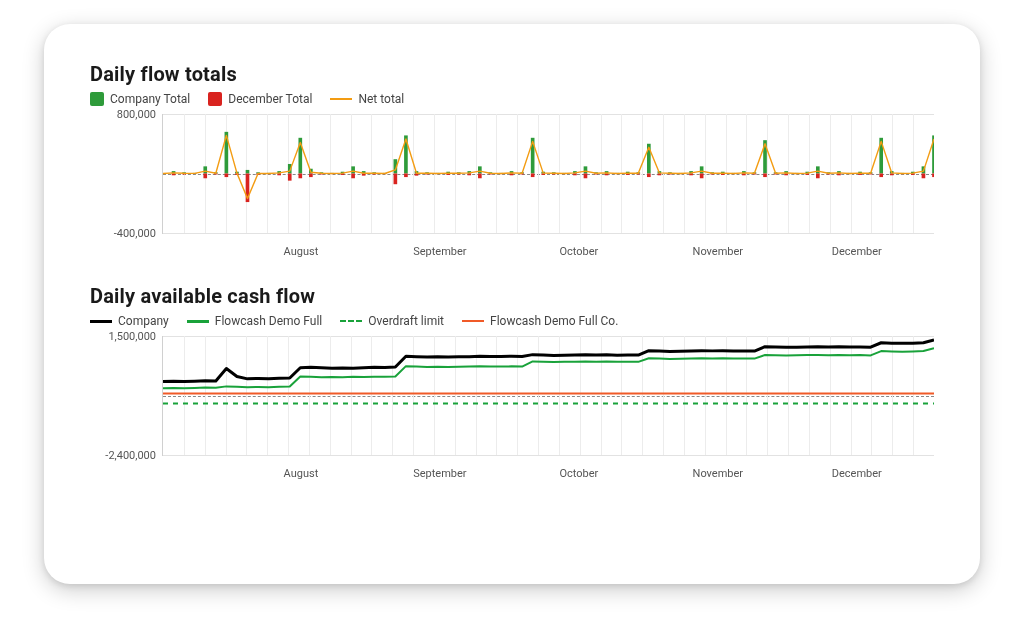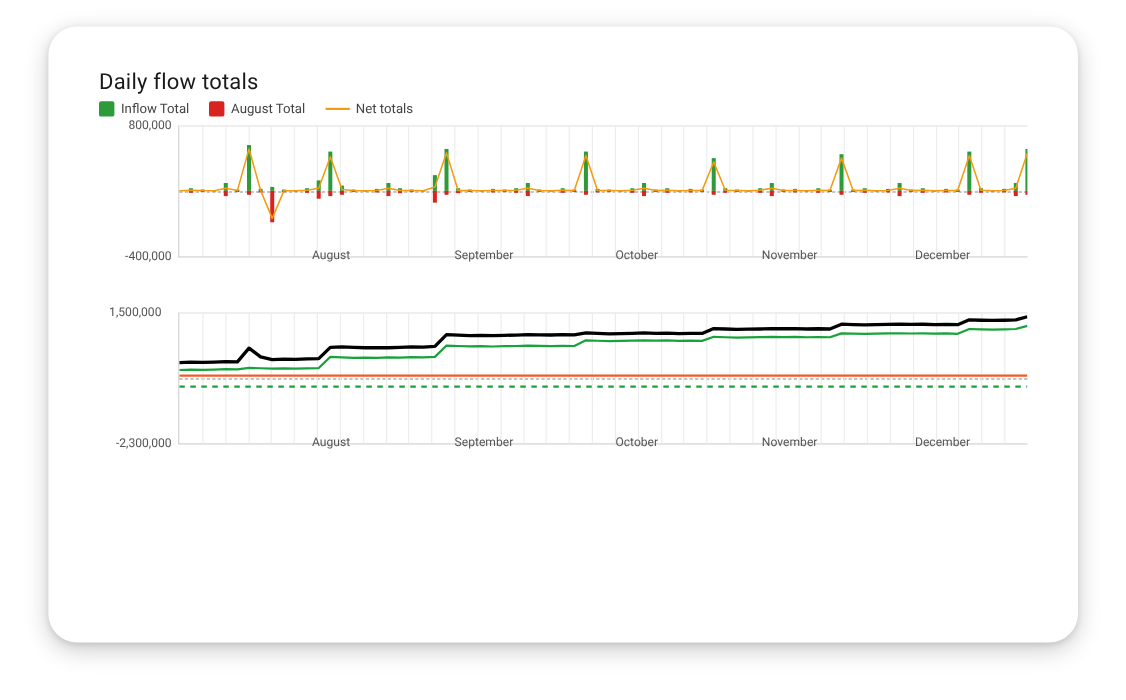--- a/index.html
+++ b/index.html
@@ -1,50 +1,50 @@
 <!DOCTYPE html>
 <html><head>
 <meta charset="utf-8">
 <style>
   html,body{margin:0;padding:0;background:#fff;font-family:-apple-system,BlinkMacSystemFont,"Segoe UI",Roboto,Arial,sans-serif;color:#1a1a1a}
   .stage{width:1024px;height:636px;position:relative;box-sizing:border-box;padding:24px 44px 52px 44px}
   .card{width:100%;height:100%;background:#fff;border-radius:26px;box-shadow:0 6px 22px rgba(0,0,0,.20),0 2px 6px rgba(0,0,0,.10);box-sizing:border-box;padding:38px 46px 28px 46px;position:relative}
-  .title{font-weight:400;font-size:20px;letter-spacing:.2px;margin:0 0 6px 0}
+  .title{font-weight:700;font-size:20px;letter-spacing:.2px;margin:0 0 6px 0}
   .legend{display:flex;gap:18px;align-items:center;font-size:12px;color:#444;margin-bottom:8px;flex-wrap:wrap}
   .lg{display:flex;align-items:center;gap:6px}
   .sw{width:14px;height:14px;border-radius:2px}
   .ln{width:22px;height:0;border-top:2px solid;display:inline-block}
   .ln.thick{border-top-width:3px}
   .ln.dash{border-top-style:dashed}
   .chart{position:relative;width:100%}
   .plot{position:absolute;left:72px;right:0;top:0;bottom:24px;border:1px solid #d0d0d0;border-top:none;border-right:none}
   .ylab{position:absolute;left:0;width:66px;text-align:right;font-size:11px;color:#555;transform:translateY(-50%)}
   .xaxis{position:absolute;left:72px;right:0;bottom:0;height:22px}
-  .xl{position:absolute;bottom:20px;font-size:11px;color:#555;transform:translateX(-50%)}
+  .xl{position:absolute;bottom:0;font-size:11px;color:#555;transform:translateX(-50%)}
   svg{position:absolute;left:0;top:0}
   .sep{height:26px}
 </style>
 </head>
 <body>
 <div class="stage">
   <div class="card">
 
     <h3 class="title">Daily flow totals</h3>
     <div class="legend">
       <div class="lg">
         <span class="sw" style="background:#2e9b3a"></span>
-        <span>Inflow Total</span>
+        <span>Company Total</span>
       </div>
       <div class="lg">
         <span class="sw" style="background:#d9231f"></span>
-        <span>August Total</span>
+        <span>December Total</span>
       </div>
       <div class="lg">
         <span class="ln" style="border-color:#f39c12"></span>
-        <span>Net totals</span>
+        <span>Net total</span>
       </div>
     </div>
 
     <div class="chart" id="chart1" style="height:144px">
       <div class="plot" id="plot1">
           <div style="position: absolute; left: 0px; right: 0px; top: 119px; border-top: 1px solid rgb(226, 226, 226);"></div>
           <div style="position: absolute; left: 0px; right: 0px; top: 59.5px; border-top: 1px dashed rgb(136, 136, 136);"></div>
           <div style="position: absolute; left: 0px; right: 0px; top: 0px; border-top: 1px solid rgb(226, 226, 226);"></div>
           <div style="position: absolute; top: 0px; bottom: 0px; left: 2.7027%; border-left: 1px solid rgb(236, 236, 236);"></div>
           <div style="position: absolute; top: 0px; bottom: 0px; left: 5.40541%; border-left: 1px solid rgb(236, 236, 236);"></div>
@@ -238,20 +238,39 @@
           <div class="xl" style="left: 54%;">October</div>
           <div class="xl" style="left: 72%;">November</div>
           <div class="xl" style="left: 90%;">December</div>
         </div>
     <div class="ylab" style="top: 119px;">-400,000</div>
         <div class="ylab" style="top: 0px;">800,000</div>
       </div>
 
     <div class="sep"></div>
 
+    <h3 class="title">Daily available cash flow</h3>
+    <div class="legend">
+      <div class="lg">
+        <span class="ln thick" style="border-color:#000"></span>
+        <span>Company</span>
+      </div>
+      <div class="lg">
+        <span class="ln thick" style="border-color:#19a23a"></span>
+        <span>Flowcash Demo Full</span>
+      </div>
+      <div class="lg">
+        <span class="ln dash" style="border-color:#19a23a"></span>
+        <span>Overdraft limit</span>
+      </div>
+      <div class="lg">
+        <span class="ln" style="border-color:#f05a28"></span>
+        <span>Flowcash Demo Full Co.</span>
+      </div>
+    </div>
 
     <div class="chart" id="chart2" style="height:144px">
       <div class="plot" id="plot2">
           <div style="position: absolute; left: 0px; right: 0px; top: 119px; border-top: 1px solid rgb(226, 226, 226);"></div>
           <div style="position: absolute; left: 0px; right: 0px; top: 59.5px; border-top: 1px dashed rgb(136, 136, 136);"></div>
           <div style="position: absolute; left: 0px; right: 0px; top: 0px; border-top: 1px solid rgb(226, 226, 226);"></div>
           <div style="position: absolute; top: 0px; bottom: 0px; left: 2.7027%; border-left: 1px solid rgb(236, 236, 236);"></div>
           <div style="position: absolute; top: 0px; bottom: 0px; left: 5.40541%; border-left: 1px solid rgb(236, 236, 236);"></div>
           <div style="position: absolute; top: 0px; bottom: 0px; left: 8.10811%; border-left: 1px solid rgb(236, 236, 236);"></div>
           <div style="position: absolute; top: 0px; bottom: 0px; left: 10.8108%; border-left: 1px solid rgb(236, 236, 236);"></div>
@@ -294,18 +313,18 @@
             <path d="M 0 57.51666666666666 L 10.561643835616438 57.51666666666666 L 21.123287671232877 57.51666666666666 L 31.684931506849313 57.51666666666666 L 42.24657534246575 57.51666666666666 L 52.80821917808219 57.51666666666666 L 63.36986301369863 57.51666666666666 L 73.93150684931507 57.51666666666666 L 84.4931506849315 57.51666666666666 L 95.05479452054794 57.51666666666666 L 105.61643835616438 57.51666666666666 L 116.17808219178082 57.51666666666666 L 126.73972602739725 57.51666666666666 L 137.3013698630137 57.51666666666666 L 147.86301369863014 57.51666666666666 L 158.42465753424656 57.51666666666666 L 168.986301369863 57.51666666666666 L 179.54794520547944 57.51666666666666 L 190.1095890410959 57.51666666666666 L 200.6712328767123 57.51666666666666 L 211.23287671232876 57.51666666666666 L 221.79452054794518 57.51666666666666 L 232.35616438356163 57.51666666666666 L 242.91780821917806 57.51666666666666 L 253.4794520547945 57.51666666666666 L 264.04109589041093 57.51666666666666 L 274.6027397260274 57.51666666666666 L 285.16438356164383 57.51666666666666 L 295.7260273972603 57.51666666666666 L 306.2876712328767 57.51666666666666 L 316.8493150684931 57.51666666666666 L 327.4109589041096 57.51666666666666 L 337.972602739726 57.51666666666666 L 348.5342465753424 57.51666666666666 L 359.0958904109589 57.51666666666666 L 369.6575342465753 57.51666666666666 L 380.2191780821918 57.51666666666666 L 390.7808219178082 57.51666666666666 L 401.3424657534246 57.51666666666666 L 411.9041095890411 57.51666666666666 L 422.4657534246575 57.51666666666666 L 433.027397260274 57.51666666666666 L 443.58904109589037 57.51666666666666 L 454.1506849315069 57.51666666666666 L 464.71232876712327 57.51666666666666 L 475.2739726027397 57.51666666666666 L 485.8356164383561 57.51666666666666 L 496.3972602739726 57.51666666666666 L 506.958904109589 57.51666666666666 L 517.5205479452055 57.51666666666666 L 528.0821917808219 57.51666666666666 L 538.6438356164384 57.51666666666666 L 549.2054794520548 57.51666666666666 L 559.7671232876712 57.51666666666666 L 570.3287671232877 57.51666666666666 L 580.8904109589041 57.51666666666666 L 591.4520547945206 57.51666666666666 L 602.013698630137 57.51666666666666 L 612.5753424657534 57.51666666666666 L 623.1369863013699 57.51666666666666 L 633.6986301369863 57.51666666666666 L 644.2602739726027 57.51666666666666 L 654.8219178082192 57.51666666666666 L 665.3835616438356 57.51666666666666 L 675.945205479452 57.51666666666666 L 686.5068493150685 57.51666666666666 L 697.0684931506848 57.51666666666666 L 707.6301369863014 57.51666666666666 L 718.1917808219177 57.51666666666666 L 728.7534246575342 57.51666666666666 L 739.3150684931506 57.51666666666666 L 749.8767123287671 57.51666666666666 L 760.4383561643835 57.51666666666666 L 771 57.51666666666666" fill="none" stroke="#f05a28" stroke-width="2" stroke-linejoin="round"></path>
           </svg>
         </div>
       <div class="xaxis" id="xaxis2">
           <div class="xl" style="left: 18%;">August</div>
           <div class="xl" style="left: 36%;">September</div>
           <div class="xl" style="left: 54%;">October</div>
           <div class="xl" style="left: 72%;">November</div>
           <div class="xl" style="left: 90%;">December</div>
         </div>
-    <div class="ylab" style="top: 119px;">-2,300,000</div>
-        <div class="ylab" style="top: 0px; text-align: center;">1,500,000</div>
+    <div class="ylab" style="top: 119px;">-2,400,000</div>
+        <div class="ylab" style="top: 0px;">1,500,000</div>
       </div>
 
   </div>
 </div>
 
 </body></html>

